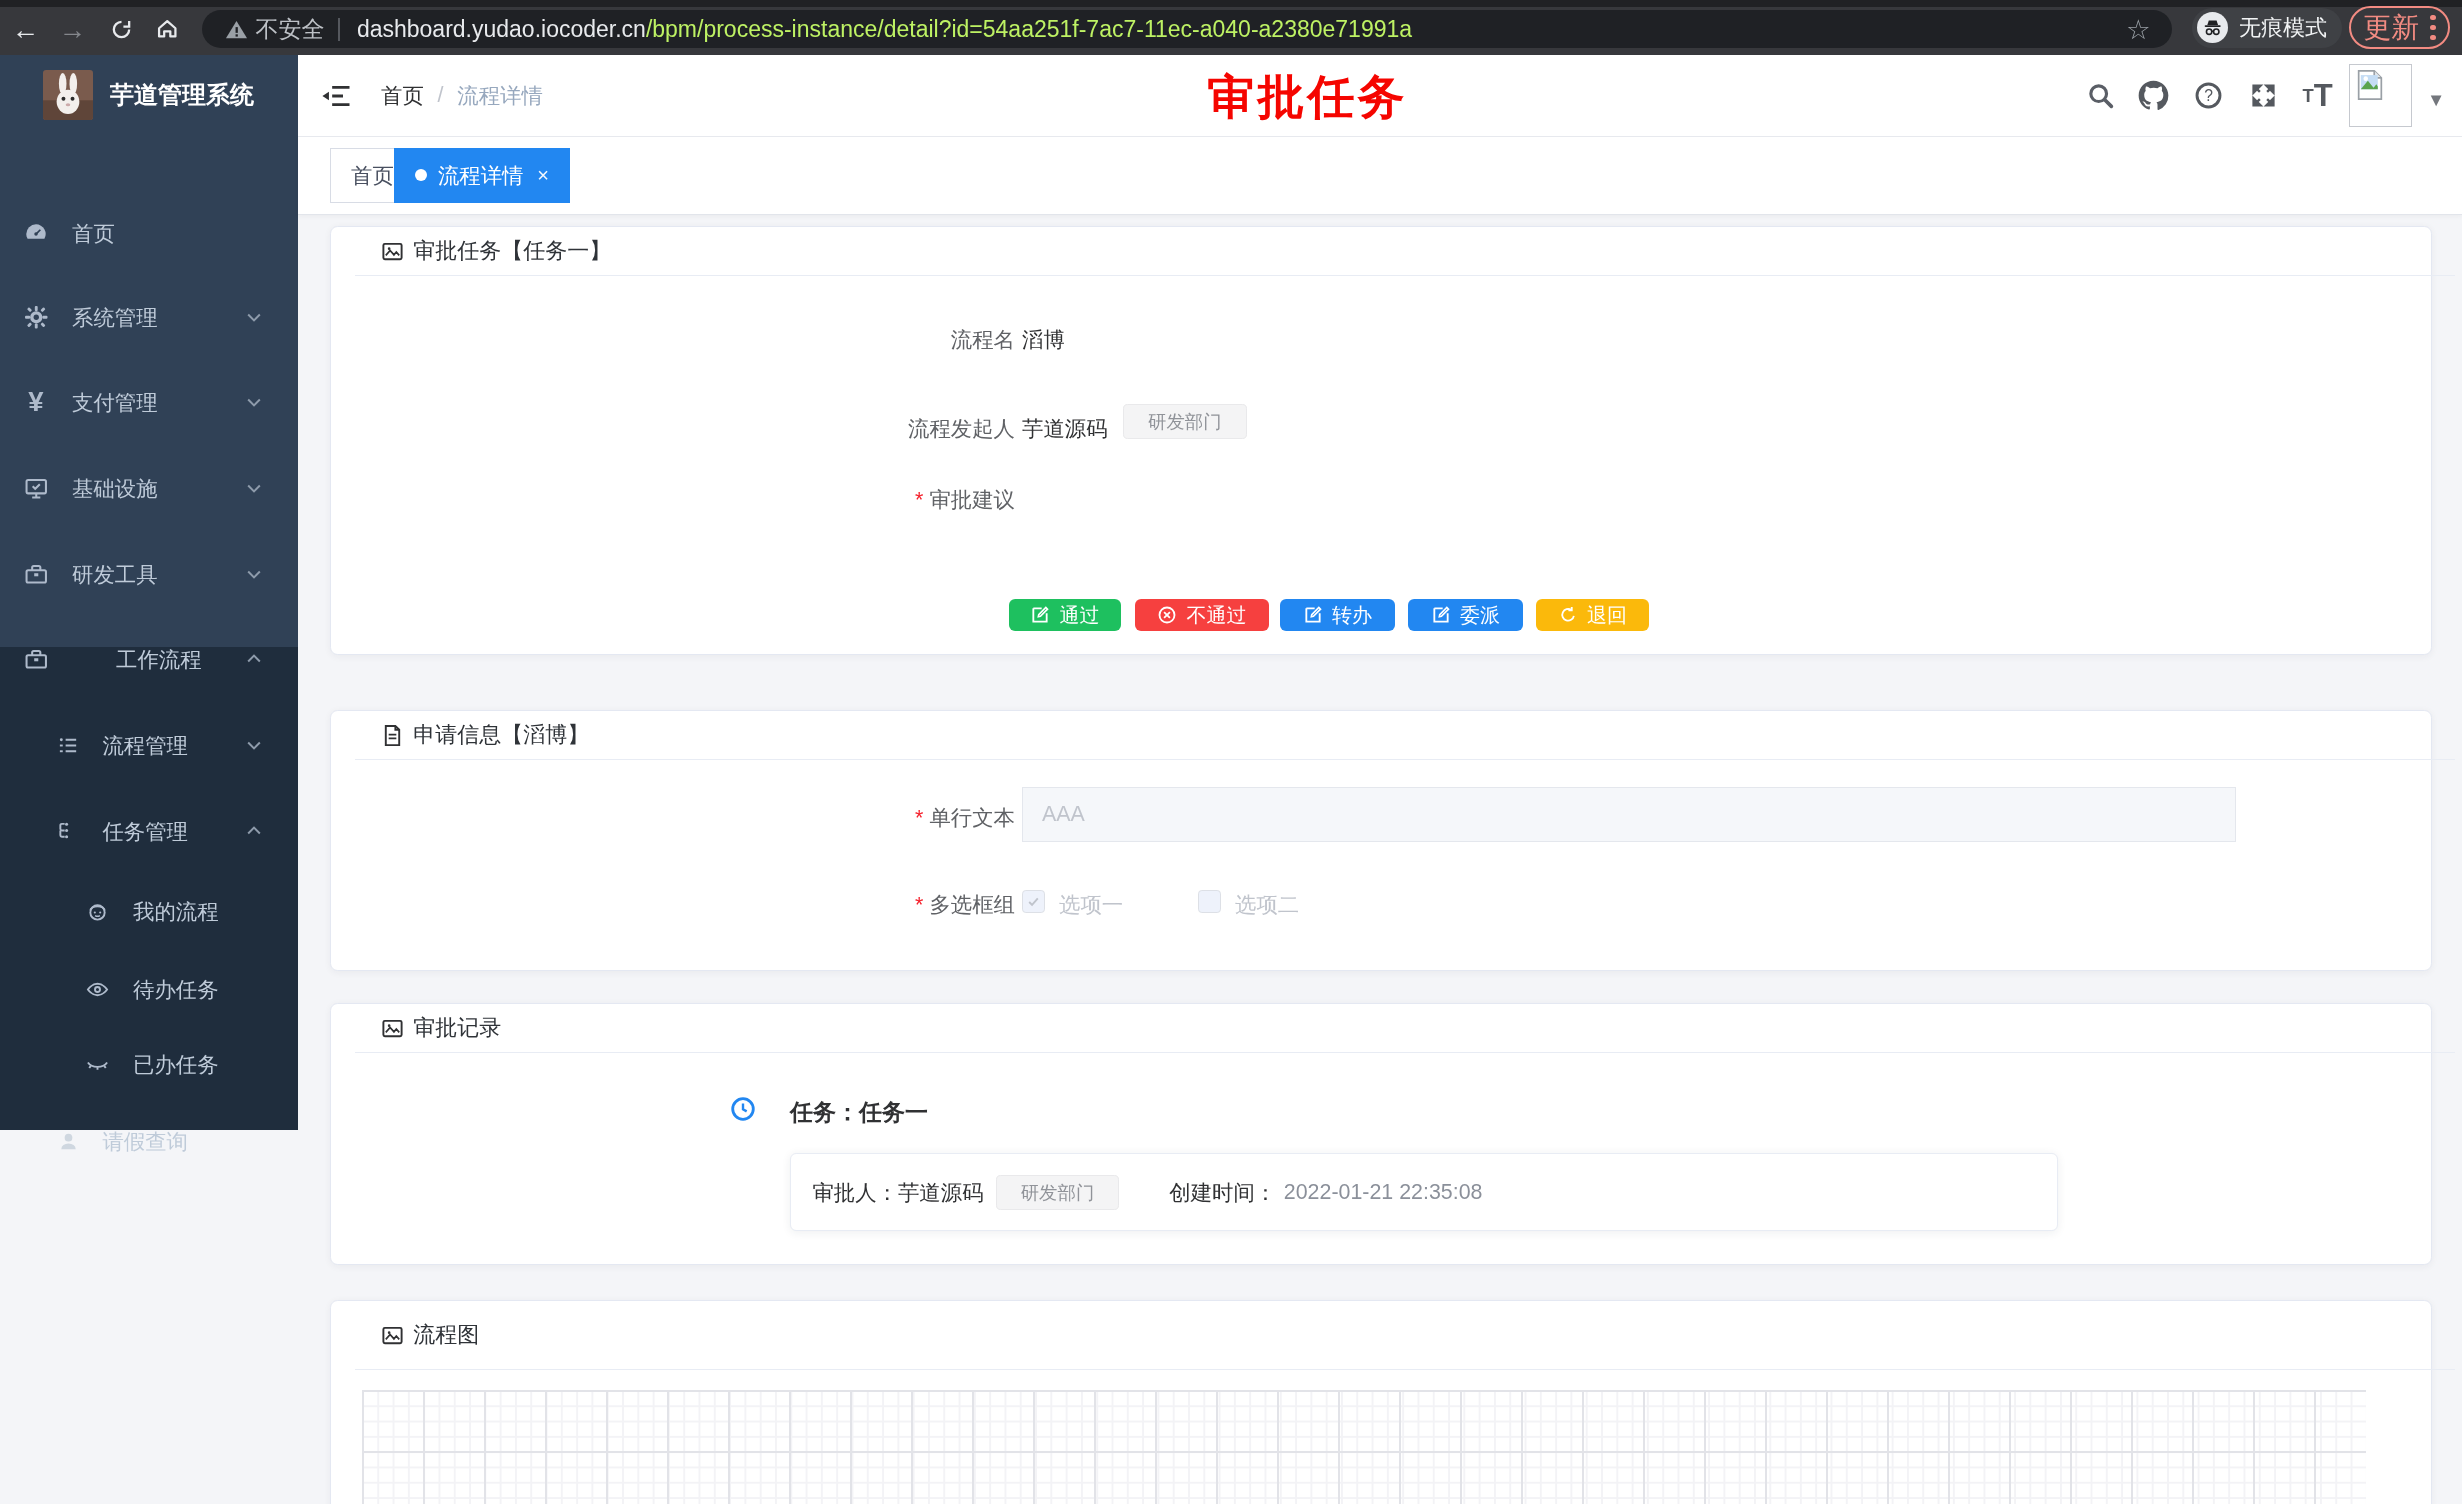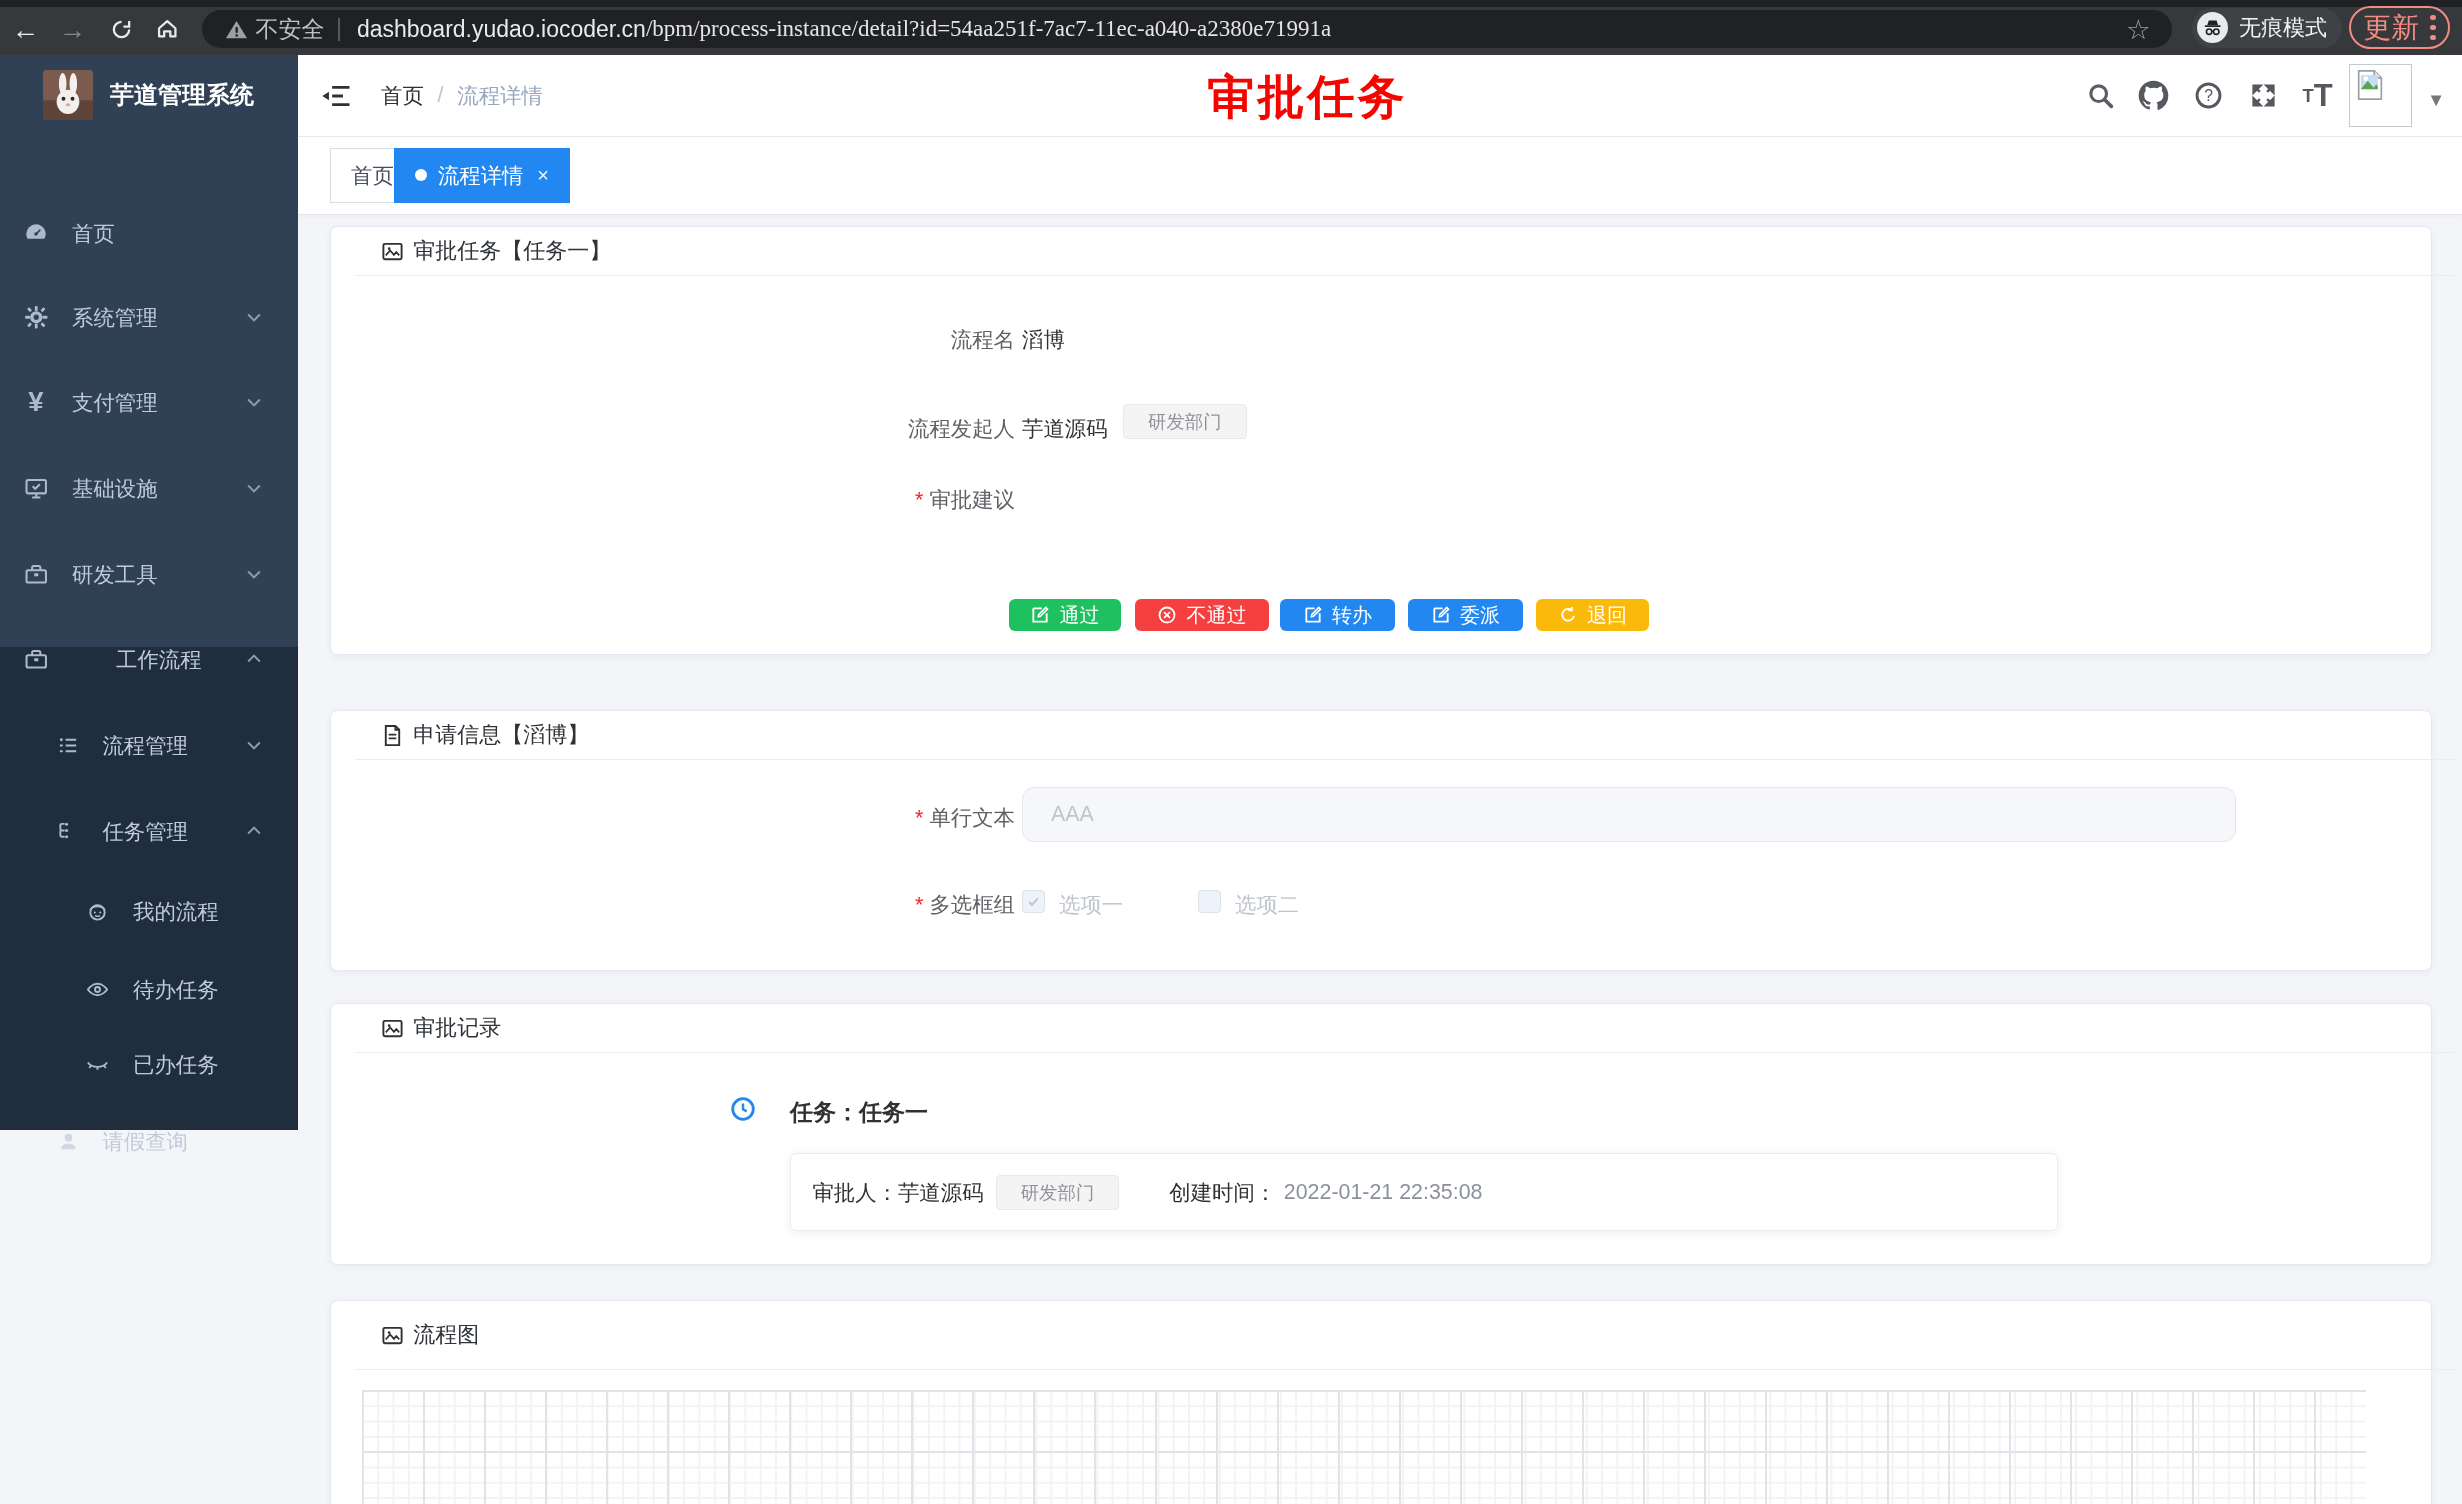--- a/index.html
+++ b/index.html
@@ -9,21 +9,21 @@
   
   .browser{position:absolute;left:0;top:0;width:100%;height:55px;background:#37383c;}
   .browser .topstrip{position:absolute;left:0;top:0;width:100%;height:6.9px;background:#202124;}
   .navbtn{position:absolute;top:13.8px;width:31px;height:31px;display:flex;align-items:center;justify-content:center;
           color:#e8eaed;font-size:27.5px;line-height:1;}
   .addr{position:absolute;left:202px;top:10px;width:1970px;height:38px;border-radius:19px;background:#1f2125;
         display:flex;align-items:center;color:#9aa0a6;font-size:23px;}
   .addr .sec{color:#bdc1c6;margin:0 13.8px 0 7.6px;}
   .addr .vsep{width:1.5px;height:23px;background:#55585e;margin-right:17px;}
   .addr .host{color:#e8eaed;}
-  .addr .path{color:#e5e5e5;font-family:Liberation Serif, serif;}
+  .addr .path{color:#bef264;}
   .star{position:absolute;right:21.4px;color:#9aa0a6;font-size:27.5px;top:3.1px;}
   .incog{position:absolute;left:2192px;top:7.6px;width:150px;height:40px;border-radius:20px;background:#3f4145;
          display:flex;align-items:center;color:#f1f3f4;font-size:22px;}
   .incog .cir{width:31px;height:31px;border-radius:50%;background:#e8eaed;margin:0 10.7px 0 5.4px;display:flex;align-items:center;justify-content:center;}
   .update{position:absolute;left:2349px;top:6.1px;width:101px;height:43px;border-radius:21.4px;border:2.3px solid #f28b82;
           display:flex;align-items:center;justify-content:space-between;padding:0 12.2px;box-sizing:border-box;color:#f28b82;font-size:28px;}
   .kebab{display:flex;flex-direction:column;gap:4.6px;}
   .kebab i{width:5.4px;height:5.4px;border-radius:50%;background:#f28b82;}
   
   .sidebar{position:absolute;left:0;top:55px;width:298px;height:1028px;background:#304156;}
@@ -60,22 +60,22 @@
              display:flex;align-items:center;color:#2f3338;font-size:22px;margin-left:24px;}
   .card-head .hico{width:23px;height:23px;margin:0 9.2px 0 26px;color:#303133;flex:none;}
   .flabel{position:absolute;width:245px;text-align:right;color:#606266;font-size:21.4px;white-space:nowrap;}
   .fvalue{position:absolute;color:#606266;font-size:21.4px;white-space:nowrap;}
   .req{color:#f5222d;margin-right:6.1px;}
   .tag{display:inline-flex;align-items:center;height:35px;padding:0 24px;background:#f4f4f5;border:1.5px solid #e9e9eb;
        border-radius:4.6px;color:#909399;font-size:18.4px;box-sizing:border-box;}
   .ta{position:absolute;box-sizing:border-box;border:1.5px solid #dcdfe6;border-radius:6.1px;background:#fff;
       font-size:21.4px;color:#303133;padding:13.8px 17px;resize:none;outline:none;font-family:inherit;}
   .ta::placeholder{color:#c0c4cc;}
-  .dis-input{position:absolute;box-sizing:border-box;border:1.5px solid #e4e7ed;border-radius:12px;background:#f5f7fa;
-      font-size:21.4px;padding:0 28px;color:#c0c4cc;font-family:inherit;outline:none;}
+  .dis-input{position:absolute;box-sizing:border-box;border:1.5px solid #e4e7ed;border-radius:0;background:#f5f7fa;
+      font-size:21.4px;padding:0 19px;color:#c0c4cc;font-family:inherit;outline:none;}
   .dis-input::placeholder{color:#c0c4cc;}
   .btn{position:absolute;height:32px;border-radius:6.1px;display:flex;align-items:center;justify-content:center;
        color:#fff;font-size:20px;gap:9.2px;cursor:pointer;}
   .cbx{position:absolute;width:23px;height:23px;border:1.5px solid #dde0e6;border-radius:3.8px;background:#eef2fb;box-sizing:border-box;
        display:flex;align-items:center;justify-content:center;color:#c0c4cc;}
   .cbx-lab{position:absolute;color:#c0c4cc;font-size:21.4px;}
   .rec-card{position:absolute;border:1.5px solid #e8ecf4;border-radius:6.1px;background:#fff;box-shadow:0 1.5px 9.2px rgba(31,45,61,.07);
             display:flex;align-items:center;font-size:21.4px;color:#303133;}
   .grid{position:absolute;background-color:#fff;
         background-image:

